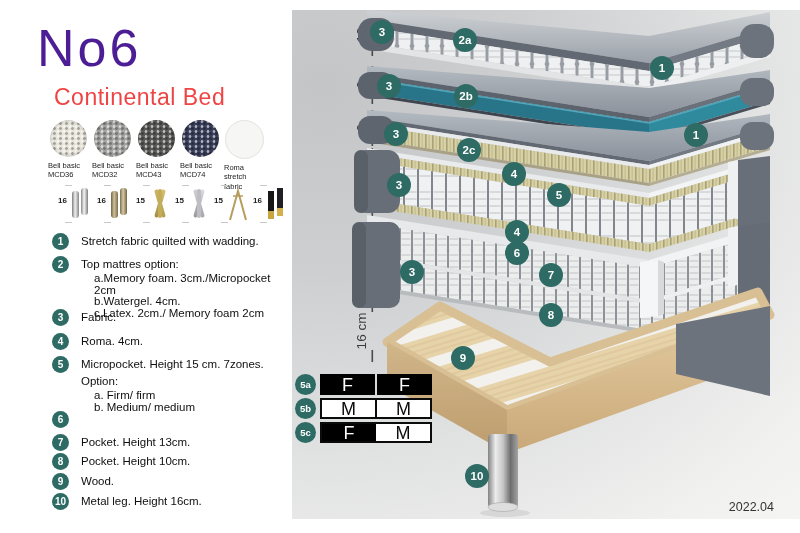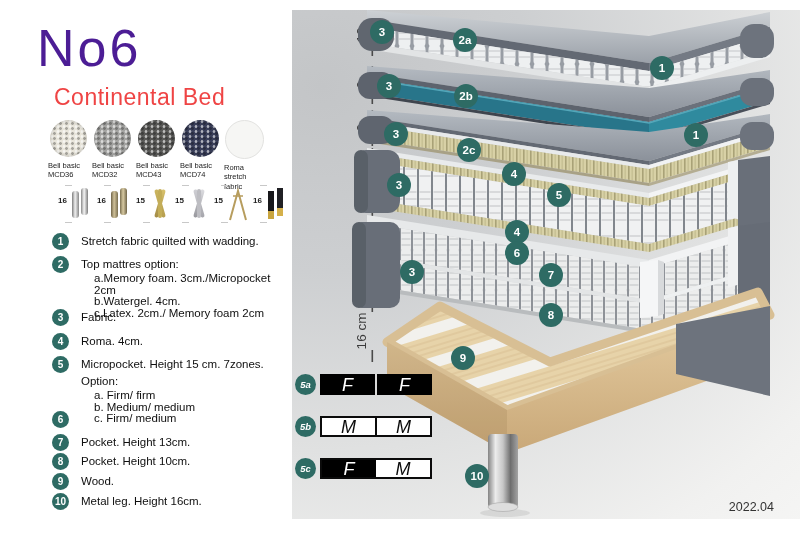--- a/index.html
+++ b/index.html
@@ -56,21 +56,21 @@
   .subs div{font-size:11.5px;line-height:11.5px;color:#0f0f0f;padding-left:13px;}
 
   
   .right-panel{position:absolute;left:292px;top:10px;width:508px;height:509px;
     background:radial-gradient(150% 130% at 6% 15%, #c3c5c7 0%, #cdcfd1 28%, #e0e1e1 55%, #f1f1f0 80%, #f8f8f7 100%);}
   .diagram-svg{position:absolute;left:0;top:0;}
   .ctext{fill:#fff;font-weight:bold;font-size:11.5px;font-family:"Liberation Sans","DejaVu Sans",sans-serif;}
   .dimtext{fill:#3a3a3a;font-size:13.5px;font-family:"Liberation Sans","DejaVu Sans",sans-serif;}
 
   .firmness{position:absolute;left:3px;top:367px;}
-  .frow{display:flex;align-items:center;margin-bottom:27px;height:15px;font-style:italic;}
+  .frow{display:flex;align-items:center;margin-bottom:9px;height:15px;}
   .fcirc{width:21px;height:21px;border-radius:50%;background:#2e6b64;color:#fff;font-size:9.5px;font-weight:bold;
          display:flex;align-items:center;justify-content:center;margin-right:4px;flex:none;}
   .fbar{width:112px;height:21px;display:flex;box-sizing:border-box;}
   .fcell{flex:1;display:flex;align-items:center;justify-content:center;font-size:18px;line-height:1;}
   .fbar-a{background:#000;}
   .fbar-a .fcell{color:#fff;}
   .fbar-a .fcell + .fcell{border-left:2px solid #d8d8d8;}
   .fbar-b{background:#fff;border:2px solid #0b0b0b;}
   .fbar-b .fcell{color:#0b0b0b;}
   .fbar-b .fcell + .fcell{border-left:2px solid #0b0b0b;}
@@ -196,21 +196,21 @@
       </div>
       <div class="item" style="top:333px">
         <span class="num-badge">4</span>
         <span class="item-text">Roma. 4cm.</span>
       </div>
       <div class="item" style="top:356px">
         <span class="num-badge">5</span>
         <span class="item-text">
           <span>Micropocket. Height 15 cm. 7zones. Option:</span>
           <span class="subs">
-            <div>a. Firm/ firm</div><div>b. Medium/ medium</div><div>c. Firm/ medium</div>
+            <div>a. Firm/ firm</div><div>b. Medium/ medium</div>
           </span>
         </span>
       </div>
       <div class="item" style="top:411px">
         <span class="num-badge">6</span>
       </div>
       <div class="item" style="top:434px">
         <span class="num-badge">7</span>
         <span class="item-text">Pocket. Height 13cm.</span>
       </div>

